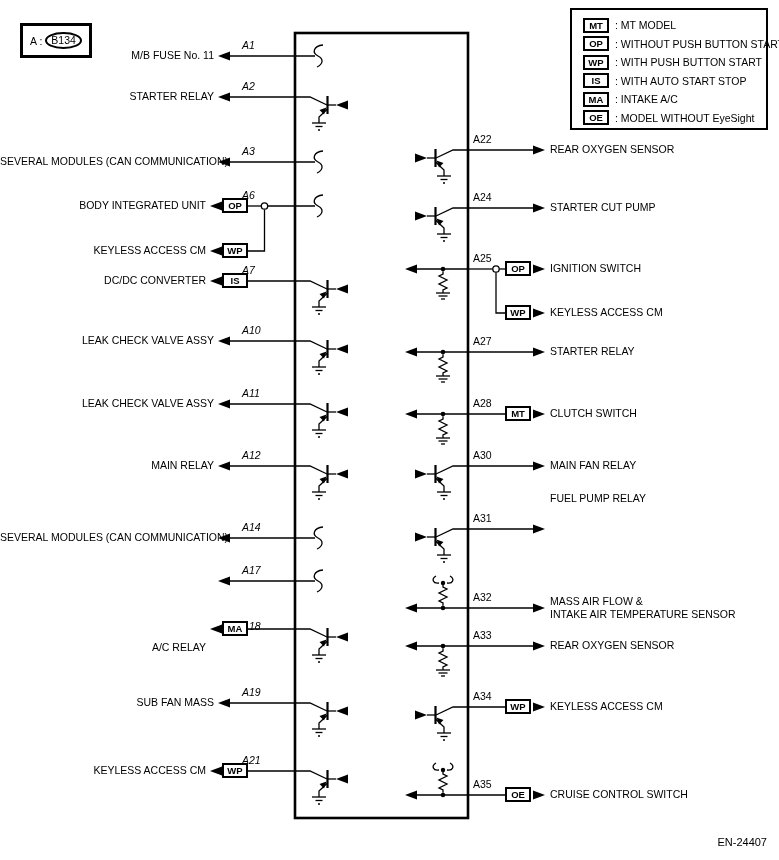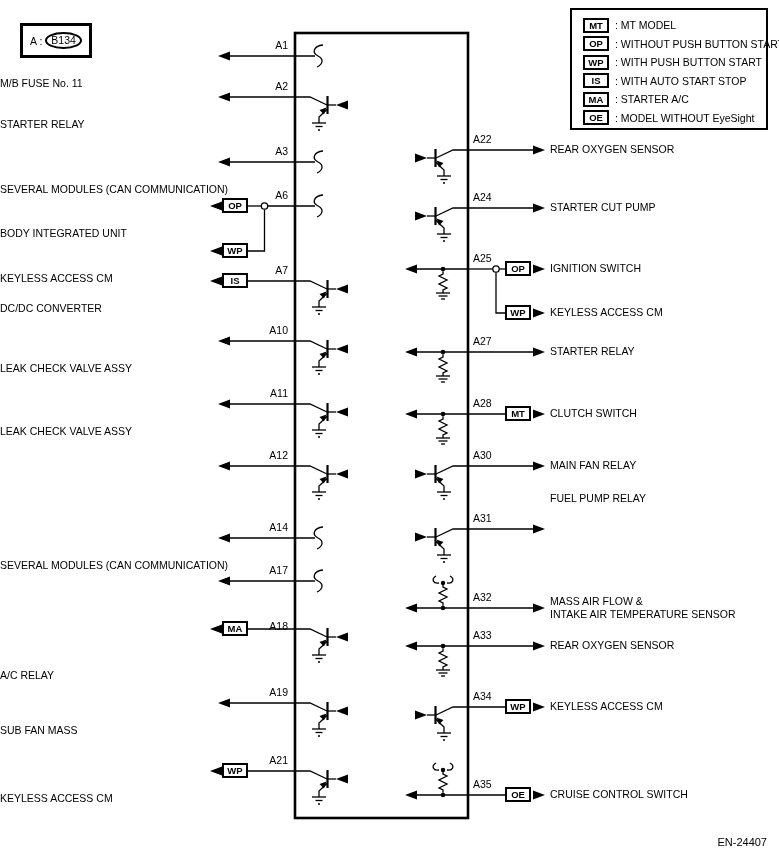--- a/index.html
+++ b/index.html
@@ -6,23 +6,23 @@
   .canvas{position:relative;width:779px;height:860px;background:#ffffff;
           font-family:"Liberation Sans",sans-serif;color:#000;overflow:hidden;}
   svg.wires{position:absolute;left:0;top:0;}
   svg.wires *{stroke:#000;fill:none;stroke-width:1.3px;}
   svg.wires .f{fill:#000;stroke:none;}
   svg.wires .bar{stroke-width:2.2px;}
   svg.wires .oc{fill:#fff;stroke:#000;}
   svg.wires .ecm{stroke-width:2.6px;}
 
   .lbl{position:absolute;font-size:10.5px;line-height:13px;white-space:nowrap;}
-  .lbl-l{text-align:left;left:0;margin-top:28px;}
+  .lbl-l{text-align:right;left:0;}
   .pin-id{position:absolute;font-size:10.5px;line-height:13px;}
-  .pin-id-l{left:242px;width:46px;text-align:right;}
+  .pin-id-l{left:242px;width:46px;text-align:left;font-style:italic;}
   .pin-id-r{left:473px;}
   .cond{position:absolute;width:22px;height:11px;border:2px solid #000;background:#fff;
         font-size:9.5px;line-height:11px;font-weight:bold;text-align:center;}
 
   .legend{position:absolute;left:570px;top:8px;width:183px;height:112px;
           border:2px solid #000;padding:6px 0 0 11px;}
   .legend-row{display:flex;align-items:center;height:18.5px;gap:6px;}
   .legend-code{display:inline-block;width:22px;height:11px;border:2px solid #000;flex:0 0 auto;
                font-size:9.5px;line-height:11px;font-weight:bold;text-align:center;}
   .legend-desc{font-size:10.5px;white-space:nowrap;}
@@ -249,21 +249,21 @@
     <div class="legend-row">
       <span class="legend-code">WP</span>
       <span class="legend-desc">: WITH PUSH BUTTON START</span>
     </div>
     <div class="legend-row">
       <span class="legend-code">IS</span>
       <span class="legend-desc">: WITH AUTO START STOP</span>
     </div>
     <div class="legend-row">
       <span class="legend-code">MA</span>
-      <span class="legend-desc">: STARTER A/C</span>
+      <span class="legend-desc">: INTAKE A/C</span>
     </div>
     <div class="legend-row">
       <span class="legend-code">OE</span>
       <span class="legend-desc">: MODEL WITHOUT EyeSight</span>
     </div>
   </div>
 
   <div class="pin-id pin-id-l" style="top:39px">A1</div>
   <div class="pin-id pin-id-l" style="top:80px">A2</div>
   <div class="pin-id pin-id-l" style="top:145px">A3</div>
@@ -279,20 +279,21 @@
   <div class="pin-id pin-id-l" style="top:754px">A21</div>
 
   <div class="lbl lbl-l" style="top:49px;width:214px">M/B FUSE No. 11</div>
   <div class="lbl lbl-l" style="top:90px;width:214px">STARTER RELAY</div>
   <div class="lbl lbl-l" style="top:155px;width:214px">SEVERAL MODULES (CAN COMMUNICATION)</div>
   <div class="lbl lbl-l" style="top:199px;width:206px">BODY INTEGRATED UNIT</div>
   <div class="lbl lbl-l" style="top:244px;width:206px">KEYLESS ACCESS CM</div>
   <div class="lbl lbl-l" style="top:274px;width:206px">DC/DC CONVERTER</div>
   <div class="lbl lbl-l" style="top:334px;width:214px">LEAK CHECK VALVE ASSY</div>
   <div class="lbl lbl-l" style="top:397px;width:214px">LEAK CHECK VALVE ASSY</div>
+  <div class="lbl lbl-l" style="top:459px;width:214px">MAIN RELAY</div>
   <div class="lbl lbl-l" style="top:531px;width:214px">SEVERAL MODULES (CAN COMMUNICATION)</div>
   <div class="lbl lbl-l" style="top:641px;width:206px">A/C RELAY</div>
   <div class="lbl lbl-l" style="top:696px;width:214px">SUB FAN MASS</div>
   <div class="lbl lbl-l" style="top:764px;width:206px">KEYLESS ACCESS CM</div>
 
   <div class="cond" style="left:222px;top:198px">OP</div>
   <div class="cond" style="left:222px;top:243px">WP</div>
   <div class="cond" style="left:222px;top:273px">IS</div>
   <div class="cond" style="left:222px;top:621px">MA</div>
   <div class="cond" style="left:222px;top:763px">WP</div>

